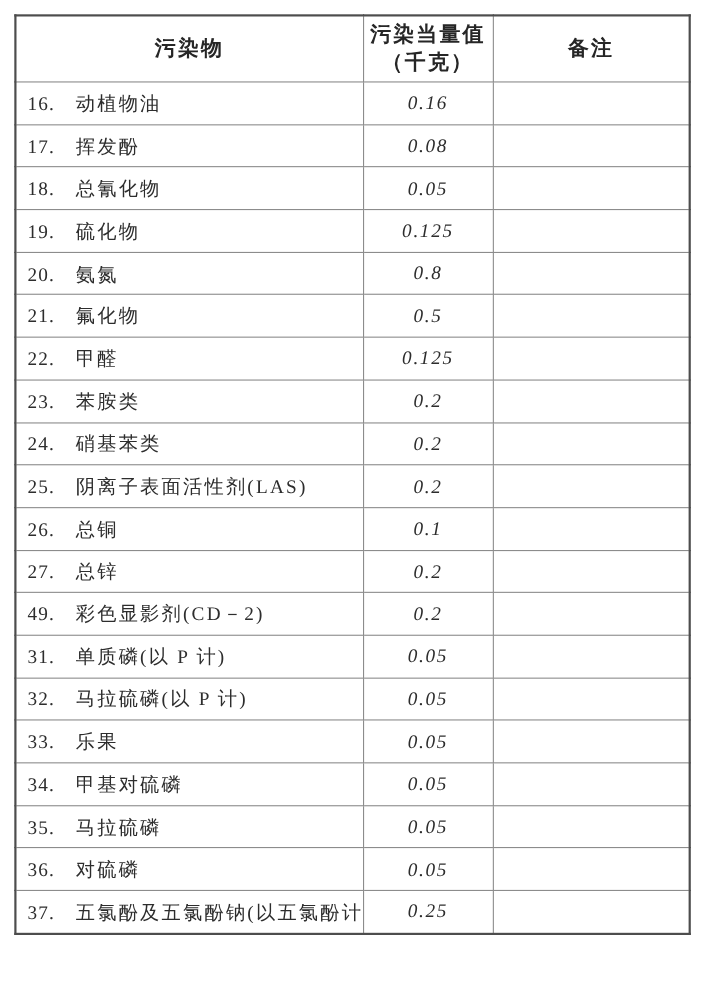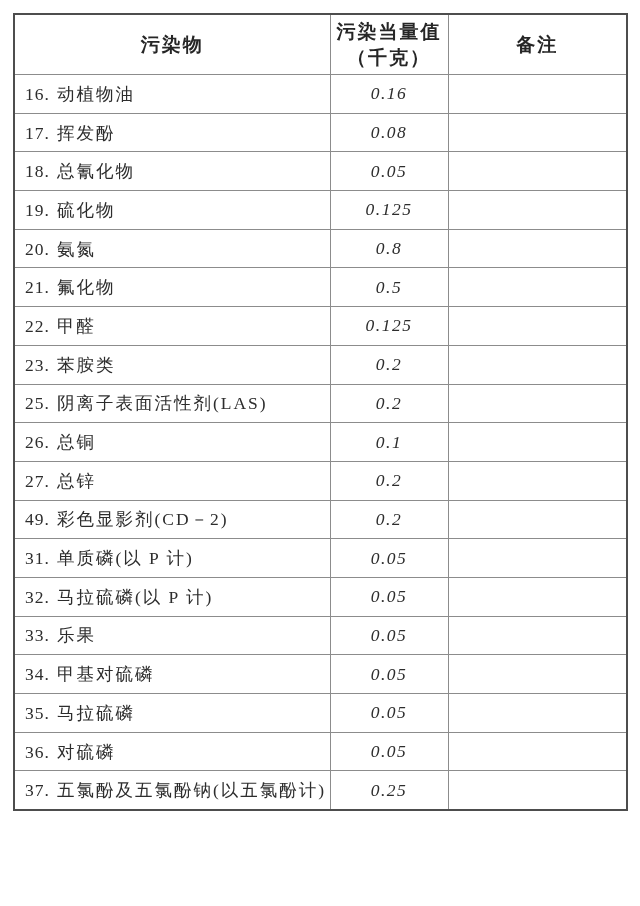--- a/index.html
+++ b/index.html
@@ -53,21 +53,21 @@
     font-size: 17.5px;
     vertical-align: middle;
   }
   td.cell-pollutant {
     text-align: left;
     padding-left: 10px;
     letter-spacing: 2px;
   }
   td.cell-pollutant .row-no {
     display: inline-block;
-    margin-right: 7px;
+    margin-right: 19px;
     letter-spacing: 1px;
   }
   td.cell-value {
     text-align: center;
     letter-spacing: 1.5px;
     font-style: italic;
   }
   td.cell-remark {
     text-align: center;
   }
@@ -150,20 +150,27 @@
   </tr>
 
   <tr>
     <td class="cell-pollutant">
       <span class="row-no">23.</span><span class="row-name">苯胺类</span>
     </td>
     <td class="cell-value">0.2</td>
     <td class="cell-remark"></td>
   </tr>
 
+  <tr>
+    <td class="cell-pollutant">
+      <span class="row-no">24.</span><span class="row-name">硝基苯类</span>
+    </td>
+    <td class="cell-value">0.2</td>
+    <td class="cell-remark"></td>
+  </tr>
 
   <tr>
     <td class="cell-pollutant">
       <span class="row-no">25.</span><span class="row-name">阴离子表面活性剂(LAS)</span>
     </td>
     <td class="cell-value">0.2</td>
     <td class="cell-remark"></td>
   </tr>
 
   <tr>

